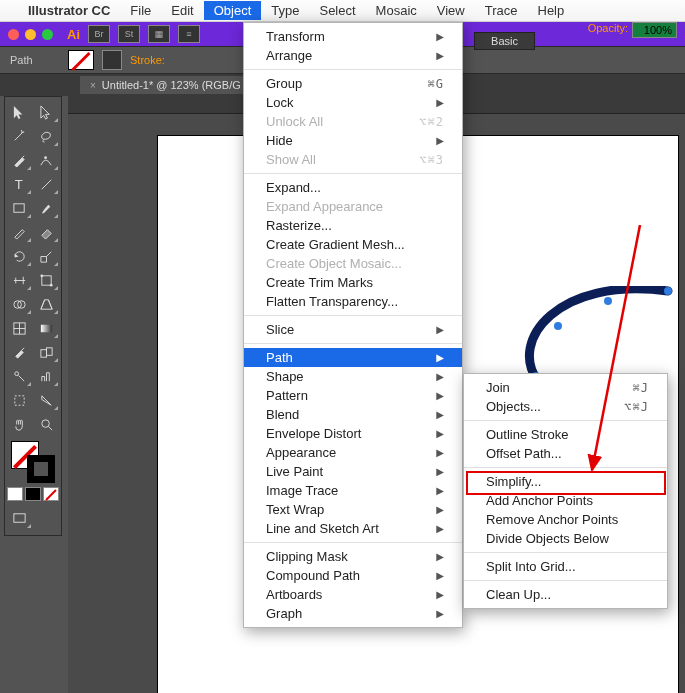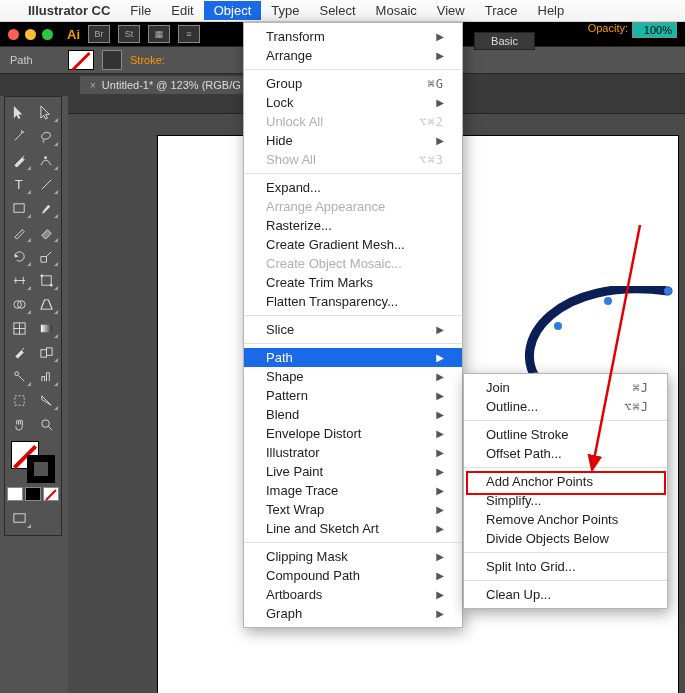--- a/index.html
+++ b/index.html
@@ -6,36 +6,36 @@
   body { width: 685px; height: 693px; background: #fff; overflow: hidden; position: relative; }
 
   
   .mac-menubar { height: 22px; background: linear-gradient(#fdfdfd,#f3f3f3); border-bottom:1px solid #d0d0d0; display:flex; align-items:center; font-size:13px; color:#333; padding-left:8px; }
   .mac-menubar .apple { font-size:15px; margin-right:10px; }
   .mac-menubar .m { padding:2px 10px; }
   .mac-menubar .m.active { background:#1a6ae8; color:#fff; }
 
   
   .window { position:absolute; top:22px; left:0; right:0; bottom:0; background:#535353; }
-  .titlebar { height:24px; display:flex; align-items:center; padding:0 8px; gap:8px; background:#000000; }
+  .titlebar { height:24px; display:flex; align-items:center; padding:0 8px; gap:8px; background:#6d28d9; }
   .traffic { display:flex; gap:6px; }
   .dot { width:11px; height:11px; border-radius:50%; }
   .dot.red{background:#ff5f57}.dot.yellow{background:#febc2e}.dot.green{background:#28c840}
   .ai-logo { color:#ff9a00; font-weight:700; font-size:13px; margin-left:6px; }
   .title-icon { width:22px; height:18px; border:1px solid #888; display:flex; align-items:center; justify-content:center; font-size:9px; color:#aaa; background:#333; }
 
   .controlbar { height:28px; background:#535353; border-top:1px solid #2a2a2a; border-bottom:1px solid #2a2a2a; display:flex; align-items:center; font-size:11px; color:#ccc; padding-left:10px; gap:8px; }
   .ctrl-label { width:50px; }
   .swatch-nofill { width:26px; height:20px; background:#fff; position:relative; border:1px solid #000; }
   .swatch-nofill::after { content:""; position:absolute; left:0; right:0; top:50%; border-top:3px solid #e30000; transform:rotate(-45deg); transform-origin:center; }
   .mini-box { width:20px; height:20px; border:1px solid #888; background:#333; }
   .ctrl-basic { position:absolute; right:150px; top:0; height:28px; display:flex; align-items:flex-end; gap:4px; }
   .basic-pill { background:#3a3a3a; border:1px solid #222; padding:2px 16px; font-size:11px; color:#ddd; }
   .opacity-grp { position:absolute; right:8px; top:0; height:28px; display:flex; align-items:flex-start; gap:4px; }
-  .opacity-field { background:#14b8a6; color:#000; border:1px solid #888; font-size:11px; padding:1px 4px; width:45px; text-align:right; }
+  .opacity-field { background:#15803d; color:#000; border:1px solid #888; font-size:11px; padding:1px 4px; width:45px; text-align:right; }
 
   .tabstrip { height:22px; background:#3a3a3a; display:flex; align-items:center; padding-left:80px; }
   .doc-tab { background:#535353; color:#ddd; font-size:11px; padding:3px 10px; display:flex; align-items:center; gap:6px; }
   .doc-tab .x { font-size:10px; color:#aaa; }
 
   
   .tools { position:absolute; top:74px; left:4px; width:58px; background:#535353; border:1px solid #2a2a2a; padding:4px 2px; }
   .trow { display:flex; gap:2px; margin-bottom:2px; }
   .tool { width:25px; height:22px; display:flex; align-items:center; justify-content:center; color:#ddd; font-size:12px; position:relative; }
   .tool svg { width:15px; height:15px; }
@@ -561,21 +561,21 @@
     </div>
     <div class="item disabled">
       <span>Show All</span>
       <span class="sc">⌥⌘3</span>
     </div>
     <hr>
     <div class="item">
       <span>Expand...</span>
     </div>
     <div class="item disabled">
-      <span>Arrange Appearance</span>
+      <span>Expand Appearance</span>
     </div>
     <div class="item">
       <span>Rasterize...</span>
     </div>
     <div class="item">
       <span>Create Gradient Mesh...</span>
     </div>
     <div class="item disabled">
       <span>Create Object Mosaic...</span>
     </div>
@@ -605,21 +605,21 @@
     </div>
     <div class="item">
       <span>Blend</span>
       <span class="arrow">▶</span>
     </div>
     <div class="item">
       <span>Envelope Distort</span>
       <span class="arrow">▶</span>
     </div>
     <div class="item">
-      <span>Illustrator</span>
+      <span>Appearance</span>
       <span class="arrow">▶</span>
     </div>
     <div class="item">
       <span>Live Paint</span>
       <span class="arrow">▶</span>
     </div>
     <div class="item">
       <span>Image Trace</span>
       <span class="arrow">▶</span>
     </div>
@@ -649,36 +649,36 @@
       <span class="arrow">▶</span>
     </div>
   </div>
 
 <div class="menu menu2" id="menu2">
     <div class="item">
       <span>Join</span>
       <span class="sc">⌘J</span>
     </div>
     <div class="item">
-      <span>Outline...</span>
+      <span>Objects...</span>
       <span class="sc">⌥⌘J</span>
     </div>
     <hr>
     <div class="item">
       <span>Outline Stroke</span>
     </div>
     <div class="item">
       <span>Offset Path...</span>
     </div>
     <hr>
     <div class="item">
+      <span>Simplify...</span>
+    </div>
+    <div class="item">
       <span>Add Anchor Points</span>
-    </div>
-    <div class="item">
-      <span>Simplify...</span>
     </div>
     <div class="item">
       <span>Remove Anchor Points</span>
     </div>
     <div class="item">
       <span>Divide Objects Below</span>
     </div>
     <hr>
     <div class="item">
       <span>Split Into Grid...</span>

